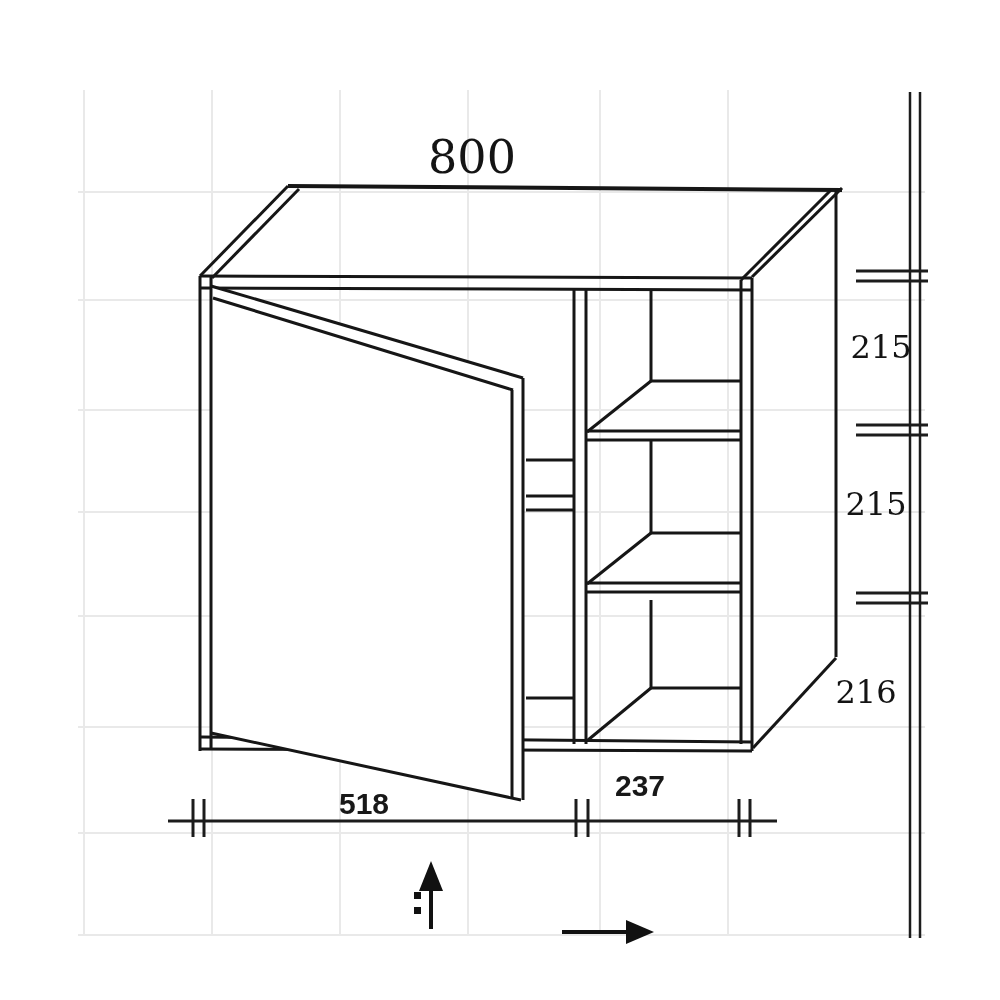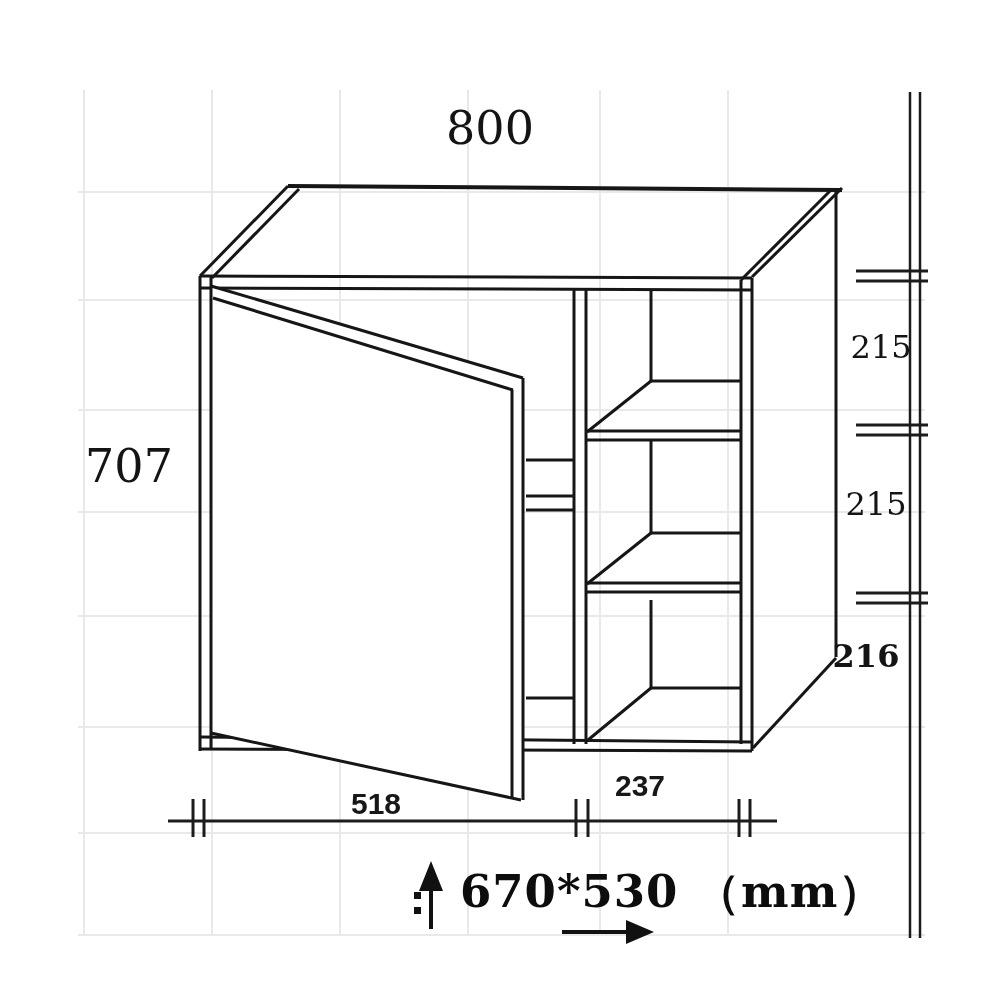--- a/index.html
+++ b/index.html
@@ -157,29 +157,27 @@
       <polygon points="431,861 419,891 443,891" fill="#111111"></polygon>
       <rect x="414" y="892" width="7" height="7" fill="#111111"></rect>
       <rect x="414" y="907" width="7" height="7" fill="#111111"></rect>
     </g>
     <g>
       <line x1="562" y1="932" x2="630" y2="932" stroke="#111111" stroke-width="4"></line>
       <polygon points="654,932 626,920 626,944" fill="#111111"></polygon>
     </g>
   </svg>
 
-  <div class="dim-label big" style="left:472px;top:128px;margin-left:18px;">800</div>
+  <div class="dim-label big" style="left:472px;top:157px;">800</div>
 
-  <div class="dim-label big" style="left:129px;top:466px;">707</div>
 
   <div class="dim-label" style="left:881px;top:347px;">215</div>
 
   <div class="dim-label" style="left:876px;top:504px;">215</div>
 
-  <div class="dim-label" style="left:866px;top:656px;font-weight:bold;">216</div>
+  <div class="dim-label" style="left:866px;top:692px;">216</div>
 
-  <div class="dim-label small-bold" style="left:376px;top:804px;">518</div>
+  <div class="dim-label small-bold" style="left:364px;top:804px;">518</div>
 
   <div class="dim-label small-bold" style="left:640px;top:786px;">237</div>
 
-  <div class="size-note" style="left:460px;top:891px;">670*530 （mm）</div>
 
 </div>
 
 </body></html>

